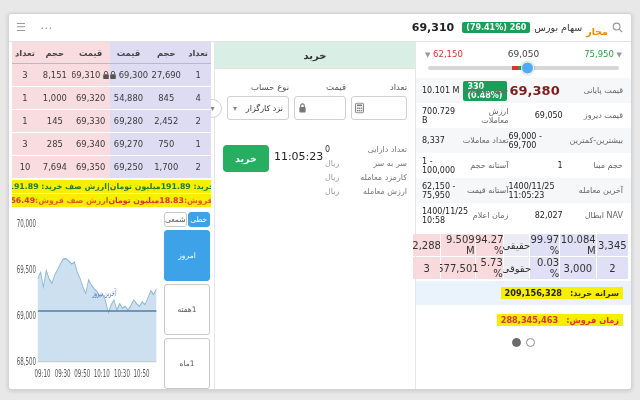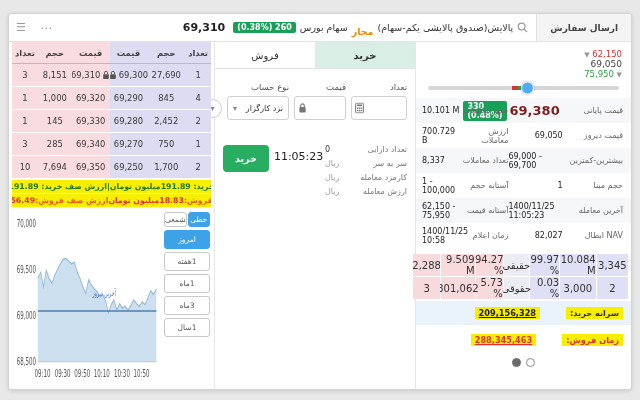--- a/index.html
+++ b/index.html
@@ -16,42 +16,42 @@
   .tb-status{color:#f08c00;font-weight:bold;margin-top:8px;}
   .badge{background:#18a058;color:#fff;border-radius:2px;padding:1px 4px;font-size:8px;font-weight:bold;}
   .tb-price{font-size:11px;font-weight:bold;color:#222;margin-right:4px;}
   .tb-spacer{flex:1;}
   .tb-ico{color:#9a9a9a;font-size:12px;margin:0 7px;cursor:pointer;}
   
   .main{flex:1;display:flex;min-height:0;}
   
   .stats{width:215px;min-width:215px;border-left:1px solid #e6e6e6;display:flex;flex-direction:column;font-size:8px;}
   .slider{padding:7px 9px 2px;}
-  .slabels{direction:ltr;display:flex;justify-content:space-between;align-items:flex-end;font-size:8.5px;flex-direction:column;}
+  .slabels{direction:ltr;display:flex;justify-content:space-between;align-items:flex-end;font-size:8.5px;}
   .sl-low{color:#e03131;} .sl-high{color:#2f9e44;} .sl-mid{color:#444;font-size:9px;}
   .sl-arrow{color:#999;font-size:7px;}
   .strack{direction:ltr;position:relative;height:4px;background:#d6d6d6;border-radius:2px;margin:7px 3px 6px;}
   .seg-red{position:absolute;left:44%;width:6px;height:4px;background:#e03131;}
   .seg-green{position:absolute;left:calc(44% + 6px);width:6px;height:4px;background:#2f9e44;}
   .handle{position:absolute;left:48.5%;top:50%;width:11px;height:11px;border-radius:50%;
     background:#4dabf7;border:1px solid #fff;box-shadow:0 0 2px rgba(0,0,0,.35);transform:translateY(-50%);}
   .srow{display:grid;grid-template-columns:30% 27% 24% 19%;align-items:center;min-height:25px;padding:0 8px 0 6px;}
   .srow:nth-child(odd){background:#f6f7f9;}
   .s-l{color:#666;} .s-v{color:#222;text-align:left;direction:ltr;}
   .bignum{font-size:13px;font-weight:bold;color:#7f1d1d;margin-right:3px;}
   .v1wrap{display:flex;align-items:center;justify-content:flex-end;gap:3px;}
   
   .inv{margin:6px 3px 0;display:flex;flex-direction:column;gap:2px;}
   .invrow{display:grid;grid-template-columns:15% 17% 14% 12% 13% 16% 13%;gap:1px;height:21px;}
   .invrow span{display:flex;align-items:center;justify-content:center;font-size:10px;color:#333;}
   .i-buy{background:#dfe0f5;} .i-sell{background:#f8d9dc;} .i-label{background:#ececf4;color:#444;}
   .pcrow{display:flex;align-items:center;height:24px;padding:0 8px;margin-top:3px;}
   .pcrow.buy{background:#eaf2fb;}
   .hl{background:#f7ee00;padding:1px 4px;font-size:8.2px;font-weight:bold;}
-  .pclabel{color:#333;} .pcvalue{margin-right:26px;color:#222;text-decoration:underline;}
+  .pclabel{color:#333;} .pcvalue{color:#222;}
   .pcrow.sell .pclabel,.pcrow.sell .pcvalue{color:#e03131;}
   .dots{display:flex;justify-content:center;gap:5px;margin-top:6px;}
   .dot{width:7px;height:7px;border-radius:50%;border:1px solid #8a8a8a;background:transparent;cursor:pointer;}
   .dot.active{background:#6b6b6b;border-color:#6b6b6b;}
   
   .form{width:200px;min-width:200px;border-left:1px solid #e6e6e6;display:flex;flex-direction:column;}
   .tabs{display:flex;height:26px;min-height:26px;border-bottom:1px solid #e3e3e3;}
   .tab{flex:1;display:flex;align-items:center;justify-content:center;font-size:10px;color:#333;cursor:pointer;}
   .tab.buy{background:#d9efe5;font-weight:bold;}
   .fbody{padding:0 8px;flex:1;}
@@ -80,44 +80,42 @@
   .ob-head span{height:21px;font-weight:bold;color:#444;border-bottom:1px solid #b9b9c5;}
   .ob-row span{height:22px;}
   .c-buy{background:#dedcf3;} .c-sell{background:#f9dce0;}
   .qline{height:13px;display:flex;align-items:center;justify-content:center;background:#f7ee00;
     font-size:7.8px;font-weight:bold;white-space:nowrap;overflow:hidden;margin-top:1px;}
   .qline.buy{color:#1d7a35;}
   .qline.sell .lab{color:#e8590c;} .qline.sell .num{color:#e03131;}
   .chartwrap{flex:1;display:flex;gap:4px;padding:5px 1px 2px;min-height:0;}
   .cbtns{width:46px;display:flex;flex-direction:column;gap:3px;}
   .cbtn{border:1px solid #c9c9c9;border-radius:3px;background:#fff;color:#555;font-size:7.5px;
-    text-align:center;padding:4px 0;cursor:pointer;font-family:inherit;}
+    text-align:center;padding:20px 0;cursor:pointer;font-family:inherit;}
   .cbtn.active{background:#3da2e8;border-color:#3da2e8;color:#fff;}
   .seg{display:flex;gap:1px;}
   .seg .cbtn{flex:1;padding:2px 0;}
   .cplot{flex:1;direction:ltr;min-width:0;}
 </style>
 </head>
 <body>
 
 <div class="window">
 
   <div class="topbar">
-    <div class="ordertab">ارسال سفارش</div>
     <span class="tb-search">
       <svg width="11" height="11" viewBox="0 0 11 11">
           <circle cx="4.6" cy="4.6" r="3.4" fill="none" stroke="#9a9a9a" stroke-width="1.2"></circle>
           <line x1="7.2" y1="7.2" x2="10" y2="10" stroke="#9a9a9a" stroke-width="1.2"></line>
         </svg>
     </span>
     <div class="tb-title">
-      <span>پالایش(صندوق پالایشی یکم-سهام)</span>
       <span class="tb-status">مجاز</span>
       <span>سهام بورس</span>
-      <span class="badge"><span>260</span> <span>(0.38%)</span></span>
+      <span class="badge"><span>260</span> <span>(79.41%)</span></span>
       <span class="tb-price">69,310</span>
     </div>
     <div class="tb-spacer"></div>
     <span class="tb-ico">⋯</span>
     <span class="tb-ico" style="font-size:11px;">☰</span>
   </div>
 
   <div class="main">
 
     <div class="stats">
@@ -183,42 +181,41 @@
             <span class="i-sell">94.27 %</span>
             <span class="i-sell">9.509 M</span>
             <span class="i-sell">2,288</span>
           </div>
           <div class="invrow">
             <span class="i-buy">2</span>
             <span class="i-buy">3,000</span>
             <span class="i-buy">0.03 %</span>
             <span class="i-label">حقوقی</span>
             <span class="i-sell">5.73 %</span>
-            <span class="i-sell">301,062</span>
+            <span class="i-sell">577,501</span>
             <span class="i-sell">3</span>
           </div>
         </div>
       <div class="pcrow buy">
         <span class="hl pclabel">سرانه خرید:</span>
         <span class="hl pcvalue">209,156,328</span>
       </div>
       <div class="pcrow sell">
         <span class="hl pclabel">زمان فروش:</span>
         <span class="hl pcvalue">288,345,463</span>
       </div>
       <div class="dots" id="dots">
           <span class="dot"></span>
           <span class="dot active"></span>
         </div>
     </div>
 
     <div class="form">
       <div class="tabs">
         <div class="tab buy">خرید</div>
-        <div class="tab sell">فروش</div>
       </div>
       <div class="fbody">
         <div class="fgrid flabels">
           <span>تعداد</span>
           <span>قیمت</span>
           <span>نوع حساب</span>
           <span></span>
         </div>
         <div class="fgrid">
           <div class="inp">
@@ -300,21 +297,21 @@
                   <rect x="1.5" y="5" width="7" height="6" rx="1" fill="#555"></rect>
                   <path d="M3 5V3.4a2 2 0 0 1 4 0V5" fill="none" stroke="#555" stroke-width="1.2"></path>
                 </svg>
               </span>69,310</span>
             <span class="c-sell">8,151</span>
             <span class="c-sell">3</span>
           </div>
           <div class="ob-row">
             <span class="c-buy">4</span>
             <span class="c-buy">845</span>
-            <span class="c-buy">69,290</span>
+            <span class="c-buy">54,880</span>
             <span class="c-sell">69,320</span>
             <span class="c-sell">1,000</span>
             <span class="c-sell">1</span>
           </div>
           <div class="ob-row">
             <span class="c-buy">2</span>
             <span class="c-buy">2,452</span>
             <span class="c-buy">69,280</span>
             <span class="c-sell">69,330</span>
             <span class="c-sell">145</span>

